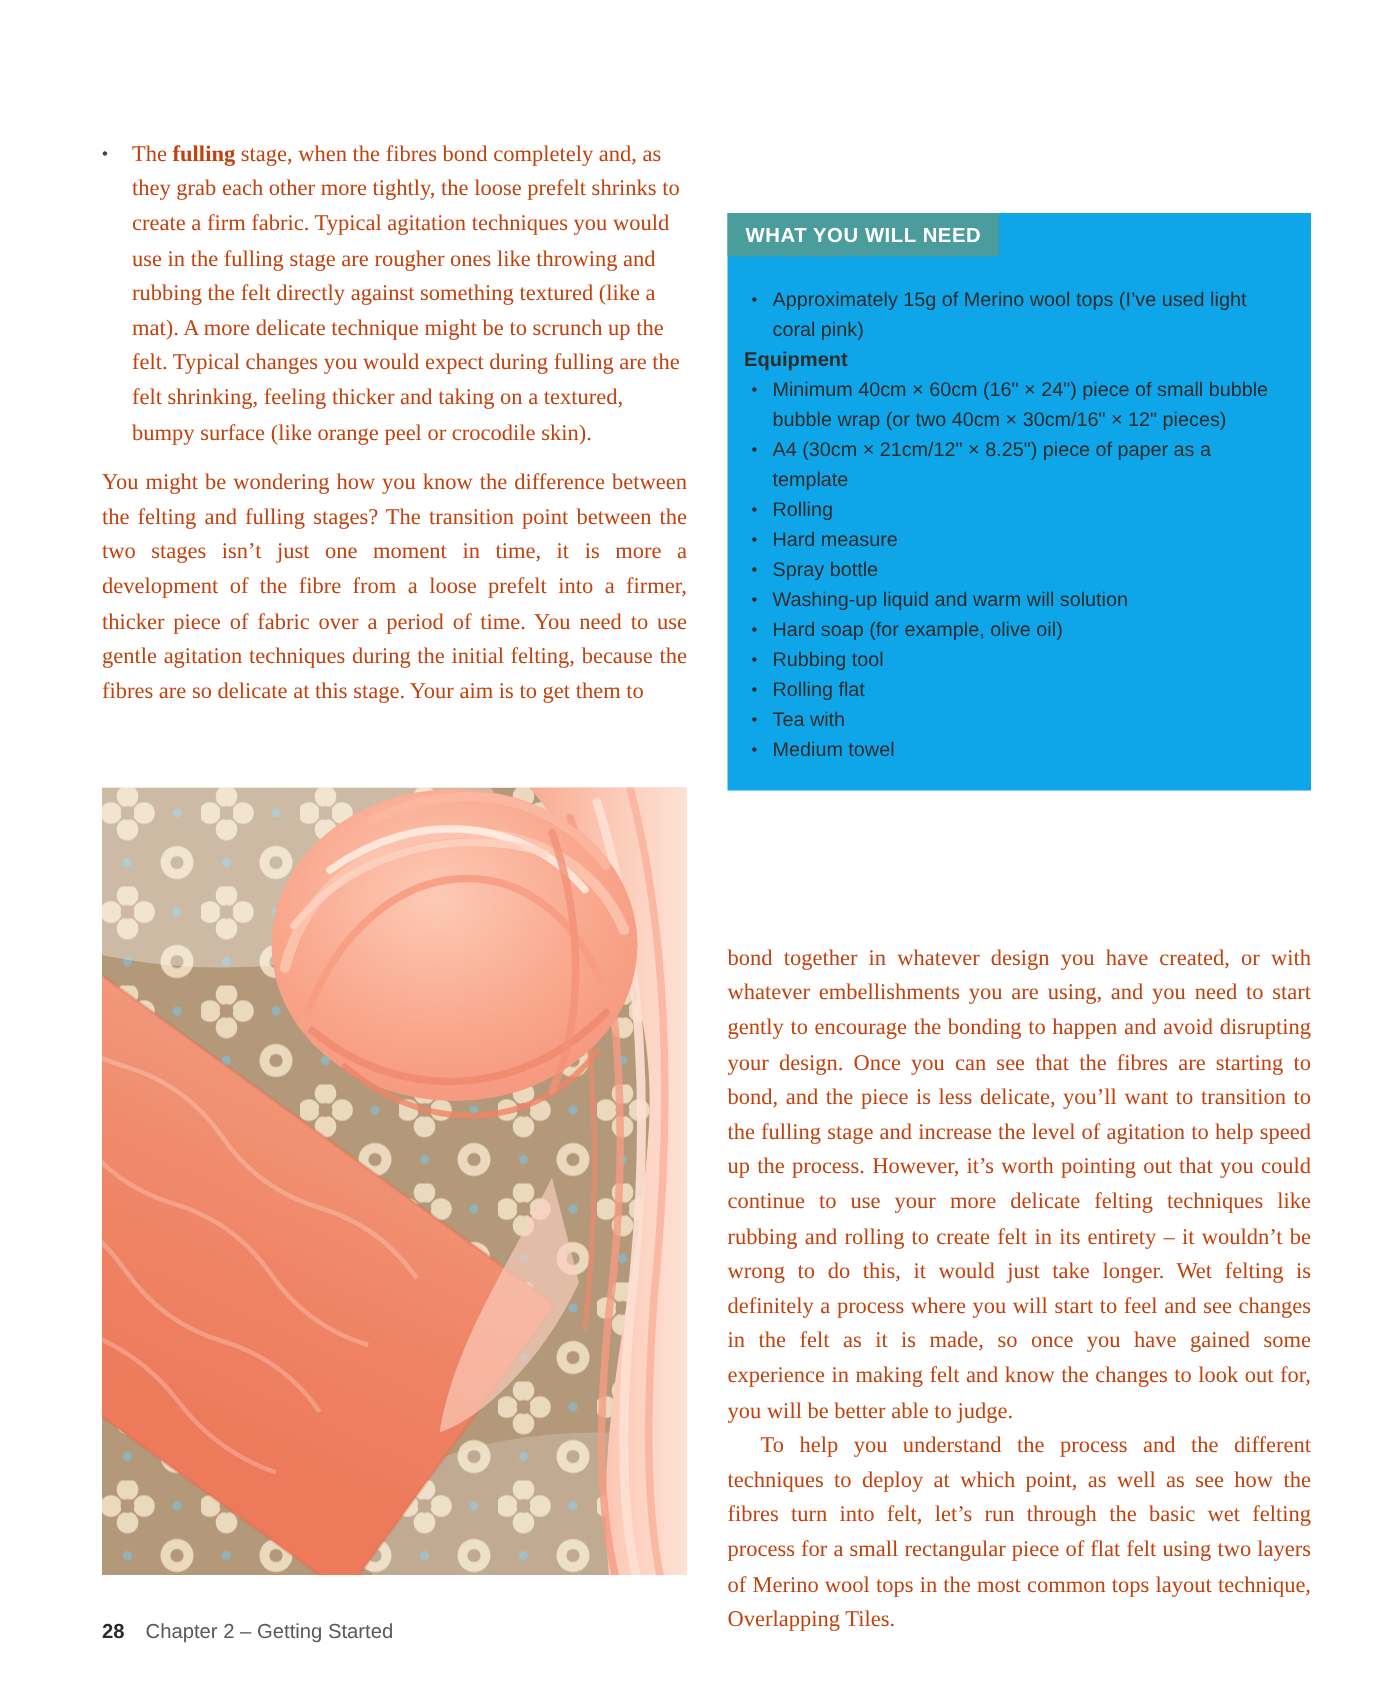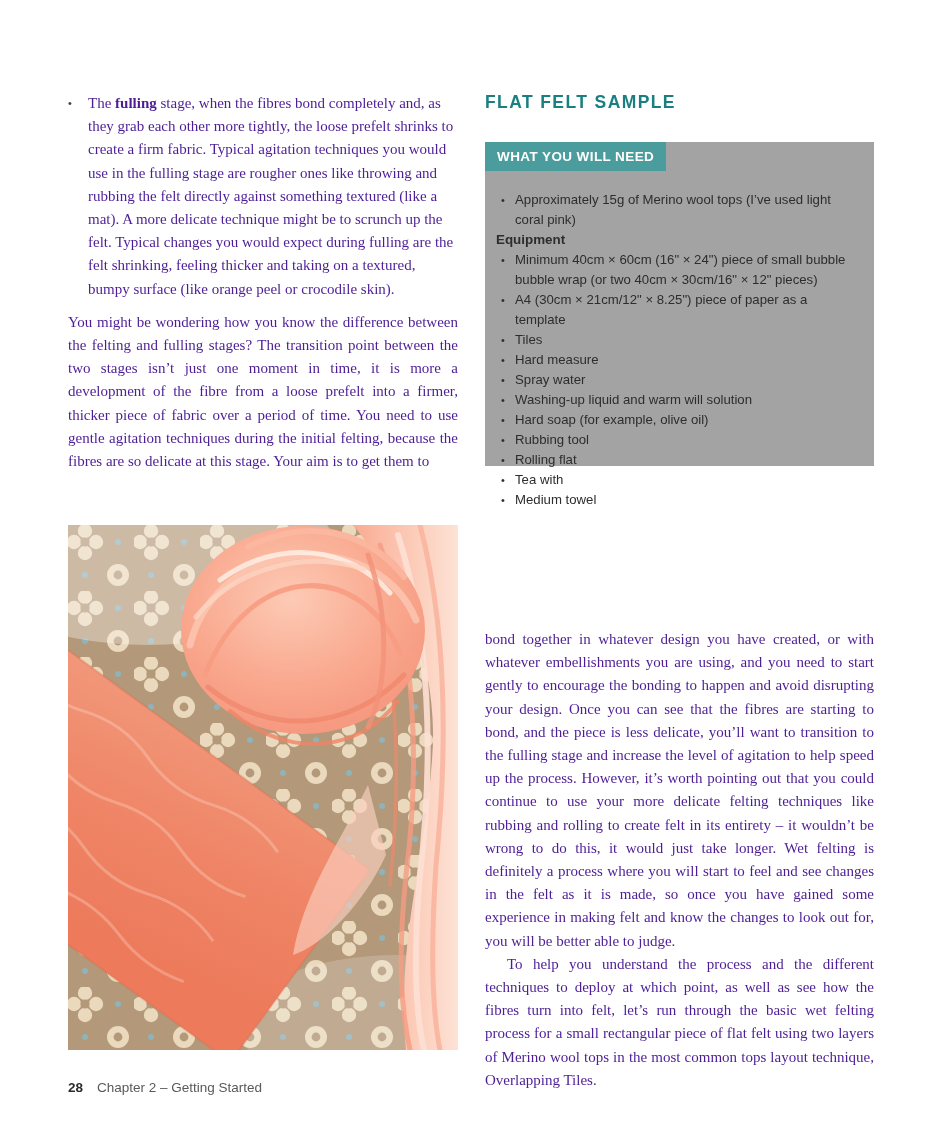--- a/index.html
+++ b/index.html
@@ -1,30 +1,30 @@
 <!DOCTYPE html>
 <html><head>
 <meta charset="utf-8">
 <style>
   html,body{margin:0;padding:0;background:#ffffff;}
   .page{position:relative;width:930px;height:1125px;background:#ffffff;overflow:hidden;
         font-family:"Liberation Sans",sans-serif;}
   
-  .serif{font-family:"Liberation Serif",serif;color:#4c1d95;font-size:15px;line-height:23.2px;margin:0;}
+  .serif{font-family:"Liberation Serif",serif;color:#c2410c;font-size:15px;line-height:23.2px;margin:0;}
   .just{text-align:justify;}
   .left-col{position:absolute;left:68px;top:92px;width:390px;}
   .bullet-row{display:flex;}
   .b-dot{flex:0 0 20px;font-size:11px;line-height:23.2px;color:#39404e;}
   .bullet-row .serif{flex:1;}
   .left-para{margin-top:10px;}
   
   .right-col{position:absolute;left:485px;top:92px;width:389px;height:980px;}
   .sec-title{margin:0;font-size:17.5px;font-weight:bold;color:#1a7f81;letter-spacing:1.4px;
              font-family:"Liberation Sans",sans-serif;}
-  .needs-box{position:absolute;top:50px;left:0;width:389px;height:324px;background:#a3a3a3;box-sizing:border-box;}
+  .needs-box{position:absolute;top:50px;left:0;width:389px;height:385px;background:#0ea5e9;box-sizing:border-box;}
   .needs-bar{width:181px;height:29px;background:#4b9c9d;color:#ffffff;font-weight:bold;
              font-size:13.5px;letter-spacing:.4px;line-height:29px;padding-left:12px;box-sizing:border-box;}
   .needs-content{padding:19px 16px 0 11px;font-size:13.2px;line-height:20px;color:#2e2d2b;}
   .needs-content h3{margin:0;font-size:13.4px;font-weight:bold;color:#2e2d2b;}
   .needs-content ul{list-style:none;margin:0;padding:0;}
   .mat-list{margin-bottom:22px;}
   .needs-content li{display:flex;}
   .needs-content li .dot{flex:0 0 14px;padding-left:5px;font-size:11px;line-height:20px;}
   .needs-content li .txt{flex:1;}
   .right-paras{position:absolute;top:536px;left:0;width:389px;}
@@ -119,21 +119,20 @@
         <path d="M140,162 C200,212 282,206 336,150" stroke="#f08a6e" stroke-width="5" opacity="0.85"></path>
         <path d="M162,186 C222,236 292,226 330,176" stroke="#ef8465" stroke-width="4" opacity="0.8"></path>
         <path d="M300,30  C322,92 320,160 300,202" stroke="#f39178" stroke-width="5" opacity="0.8"></path>
         <path d="M180,22  C240,-8 300,6 336,52" stroke="#fbb9a2" stroke-width="6" opacity="0.8"></path>
         <path d="M128,92  C170,40 240,26 296,44" stroke="#fdd4c3" stroke-width="5" opacity="0.8"></path>
       </g>
     </g>
   </svg>
 
   <div class="right-col">
-    <h2 class="sec-title">FLAT FELT SAMPLE</h2>
 
     <div class="needs-box">
       <div class="needs-bar">WHAT YOU WILL NEED</div>
       <div class="needs-content">
         <ul class="mat-list">
           <li>
             <span class="dot">•</span>
             <span class="txt">Approximately 15g of Merino wool tops (I’ve used light coral pink)</span>
           </li>
         </ul>
@@ -142,29 +141,29 @@
           <li>
               <span class="dot">•</span>
               <span class="txt">Minimum 40cm × 60cm (16" × 24") piece of small bubble bubble wrap (or two 40cm × 30cm/16" × 12" pieces)</span>
             </li>
           <li>
               <span class="dot">•</span>
               <span class="txt">A4 (30cm × 21cm/12" × 8.25") piece of paper as a template</span>
             </li>
           <li>
               <span class="dot">•</span>
-              <span class="txt">Tiles</span>
+              <span class="txt">Rolling</span>
             </li>
           <li>
               <span class="dot">•</span>
               <span class="txt">Hard measure</span>
             </li>
           <li>
               <span class="dot">•</span>
-              <span class="txt">Spray water</span>
+              <span class="txt">Spray bottle</span>
             </li>
           <li>
               <span class="dot">•</span>
               <span class="txt">Washing-up liquid and warm will solution</span>
             </li>
           <li>
               <span class="dot">•</span>
               <span class="txt">Hard soap (for example, olive oil)</span>
             </li>
           <li>

